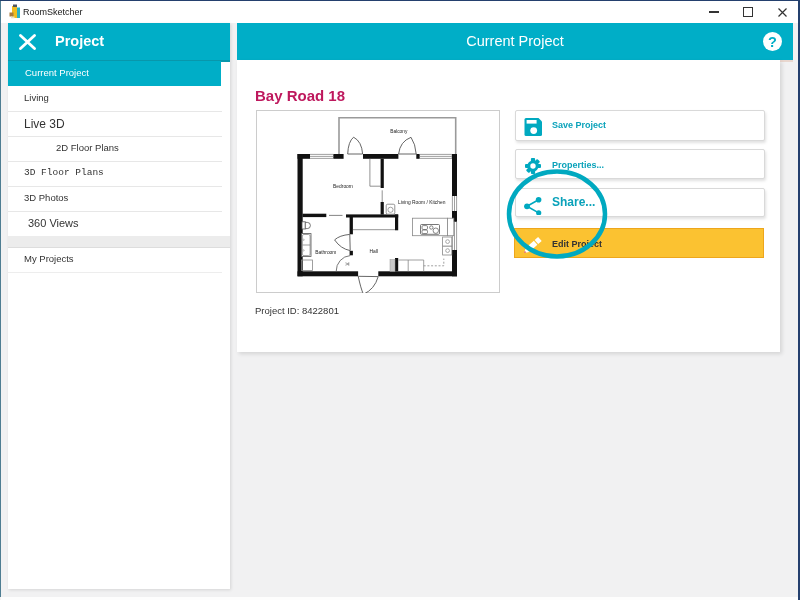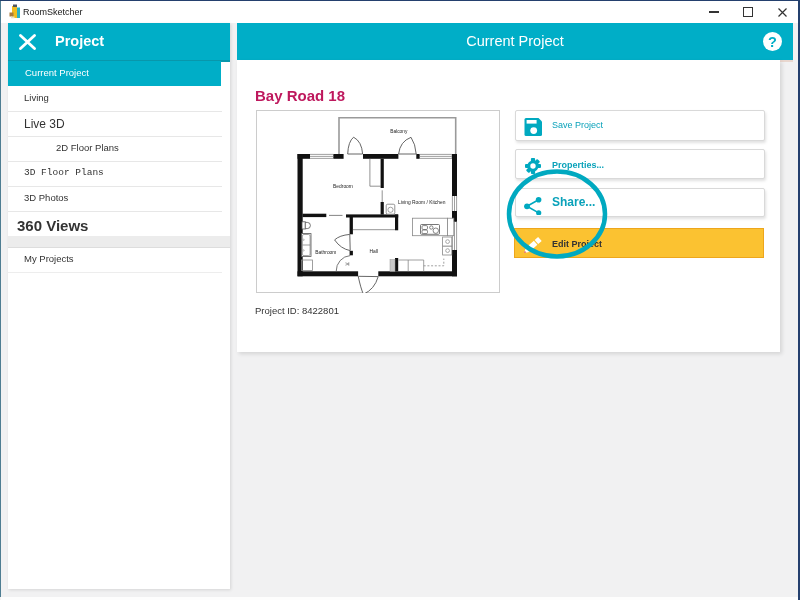--- a/index.html
+++ b/index.html
@@ -65,21 +65,21 @@
 <div class="abs" style="left:8px;top:136px;width:214px;height:25px;border-bottom:1px solid #e7e7e7;"></div>
 <div class="abs" style="left:12px;top:142px;font-size:9.5px;color:#333;margin-left:44px;">2D Floor Plans</div>
 
 <div class="abs" style="left:8px;top:161px;width:214px;height:25px;border-bottom:1px solid #e7e7e7;"></div>
 <div class="abs" style="left:24px;top:167px;font-size:9.5px;color:#333;font-family:Liberation Mono, monospace;">3D Floor Plans</div>
 
 <div class="abs" style="left:8px;top:186px;width:214px;height:25px;border-bottom:1px solid #e7e7e7;"></div>
 <div class="abs" style="left:24px;top:192px;font-size:9.5px;color:#333;text-align:center;">3D Photos</div>
 
 <div class="abs" style="left:8px;top:211px;width:214px;height:25px;border-bottom:1px solid #e7e7e7;"></div>
-<div class="abs" style="left:17px;top:217px;font-size:15px;color:#333;font-weight:bold;">360 Views</div>
+<div class="abs" style="left:28px;top:217px;font-size:11px;color:#333;">360 Views</div>
 
 <div class="abs" style="left:8px;top:236px;width:222px;height:11px;background:#ececec;border-bottom:1px solid #ddd;"></div>
 
 <div class="abs" style="left:8px;top:247px;width:214px;height:25px;border-bottom:1px solid #ededed;"></div>
 <div class="abs" style="left:24px;top:253px;font-size:9.5px;color:#333;text-align:center;">My Projects</div>
 
 <div class="abs" style="left:237px;top:23px;width:556px;height:37px;background:#00aec7;"></div>
 
 <div class="abs" style="left:237px;top:60px;width:556px;height:1.5px;background:#e9d7cf;"></div>
 
@@ -229,21 +229,21 @@
   </g>
 </svg>
 
 <div class="abs" style="left:515px;top:110px;width:250px;height:31px;background:#fff;border:1px solid #d9d9d9;border-radius:2px;box-sizing:border-box;box-shadow:1px 2px 3px rgba(0,0,0,0.12);"></div>
 
 <svg class="abs" style="left:524px;top:118px;" width="19" height="19" viewBox="0 0 19 19">
   <path d="M2,0 L14.5,0 L18,3.5 L18,16.5 Q18,18 16.5,18 L2,18 Q0.5,18 0.5,16.5 L0.5,1.5 Q0.5,0 2,0 Z" fill="#00a9c0"></path>
   <rect x="2.6" y="2" width="10" height="3.6" fill="#ffffff"></rect>
   <circle cx="9.7" cy="12.6" r="3.4" fill="#ffffff"></circle>
 </svg>
-<div class="abs" style="left:552px;top:120px;font-size:9px;font-weight:normal;color:#0aa2ba;">Save Project</div>
+<div class="abs" style="left:552px;top:120px;font-size:9px;font-weight:bold;color:#0aa2ba;">Save Project</div>
 
 <div class="abs" style="left:515px;top:149px;width:250px;height:30px;background:#fff;border:1px solid #d9d9d9;border-radius:2px;box-sizing:border-box;box-shadow:1px 2px 3px rgba(0,0,0,0.12);"></div>
 
 <svg class="abs" style="left:524px;top:157px;" width="18" height="18" viewBox="0 0 18 18">
   <g fill="#00a9c0">
     <circle cx="9" cy="9" r="5.6"></circle>
     <rect x="6.9" y="1" width="4.2" height="16" rx="1"></rect>
     <rect x="1" y="6.9" width="16" height="4.2" rx="1"></rect>
     <rect x="6.9" y="1" width="4.2" height="16" rx="1" transform="rotate(45 9 9)"></rect>
   </g>

